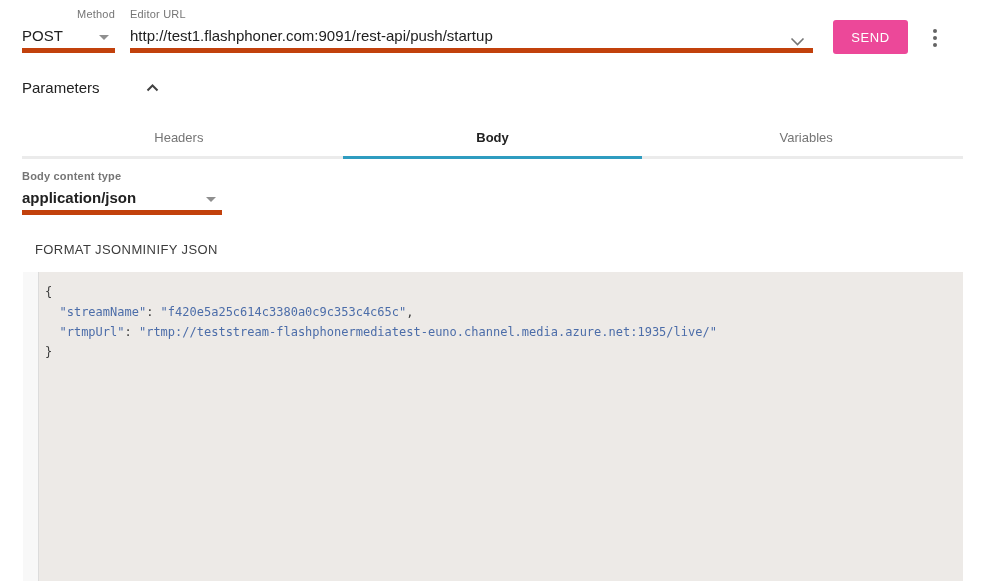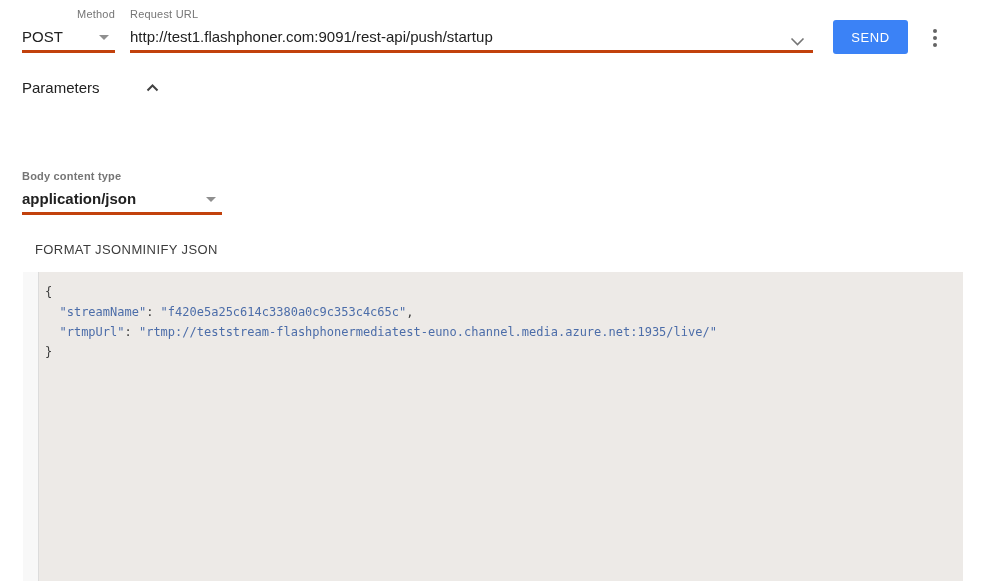--- a/index.html
+++ b/index.html
@@ -7,36 +7,36 @@
   .app {
     position:relative; width:985px; height:581px; background:#ffffff;
     font-family:"Liberation Sans", sans-serif; overflow:hidden;
     color:#212121;
   }
   
   .field { position:absolute; }
   .field-label { font-size:11px; color:#757575; letter-spacing:0.2px; height:14px; }
   .field-value-row {
     position:relative; display:flex; align-items:center;
-    height:31px; border-bottom:3px solid #c2410c;
+    height:31px; border-bottom:5px solid #c2410c;
   }
   .field-value { font-size:15px; color:#212121; white-space:nowrap; overflow:hidden; }
   .dd-arrow {
     position:absolute; right:6px; top:13px; width:0; height:0;
     border-left:5px solid transparent; border-right:5px solid transparent;
     border-top:5px solid #8f8f8f;
   }
   .chevron-down-svg { position:absolute; right:8px; top:10px; }
 
   .method-field { left:22px; top:8px; width:93px;text-align:right; }
   .url-field    { left:130px; top:8px; width:683px; }
 
   .send-button {
     position:absolute; left:833px; top:20px; width:75px; height:34px;
-    background:#3b82f6; color:#ffffff; border:none; border-radius:3px;
+    background:#ec4899; color:#ffffff; border:none; border-radius:3px;
     font-size:13px; letter-spacing:0.6px; font-family:"Liberation Sans",sans-serif;
     cursor:pointer;
   }
   .kebab {
     position:absolute; left:925px; top:24px; width:20px; height:28px;
     display:flex; flex-direction:column; align-items:center; justify-content:center;
     gap:3px; background:none; border:none; cursor:pointer;
   }
   .kebab .dot { width:4px; height:4px; border-radius:50%; background:#646464; }
 
@@ -92,21 +92,21 @@
 
   <div class="field method-field">
     <div class="field-label">Method</div>
     <div class="field-value-row">
       <span class="field-value">POST</span>
       <span class="dd-arrow"></span>
     </div>
   </div>
 
   <div class="field url-field">
-    <div class="field-label">Request URL</div>
+    <div class="field-label">Editor URL</div>
     <div class="field-value-row">
       <span class="field-value">http://test1.flashphoner.com:9091/rest-api/push/startup</span>
       <span class="chevron-down-svg">
         <svg width="15" height="9" viewBox="0 0 15 9">
             <polyline points="1.5,1.5 7.5,7.5 13.5,1.5" fill="none" stroke="#757575" stroke-width="1.6"></polyline>
           </svg>
       </span>
     </div>
   </div>
 
@@ -120,20 +120,25 @@
 
   <div class="params-row">
     <span class="params-title">Parameters</span>
     <button class="collapse-btn">
       <svg width="13" height="8" viewBox="0 0 13 8">
           <polyline points="1.5,6.5 6.5,1.5 11.5,6.5" fill="none" stroke="#424242" stroke-width="2"></polyline>
         </svg>
     </button>
   </div>
 
+  <div class="tab-bar">
+      <div class="tab">Headers</div>
+      <div class="tab active">Body</div>
+      <div class="tab">Variables</div>
+    </div>
 
   <div class="field content-type-field">
     <div class="field-label">Body content type</div>
     <div class="field-value-row">
       <span class="field-value">application/json</span>
       <span class="dd-arrow"></span>
     </div>
   </div>
 
 

